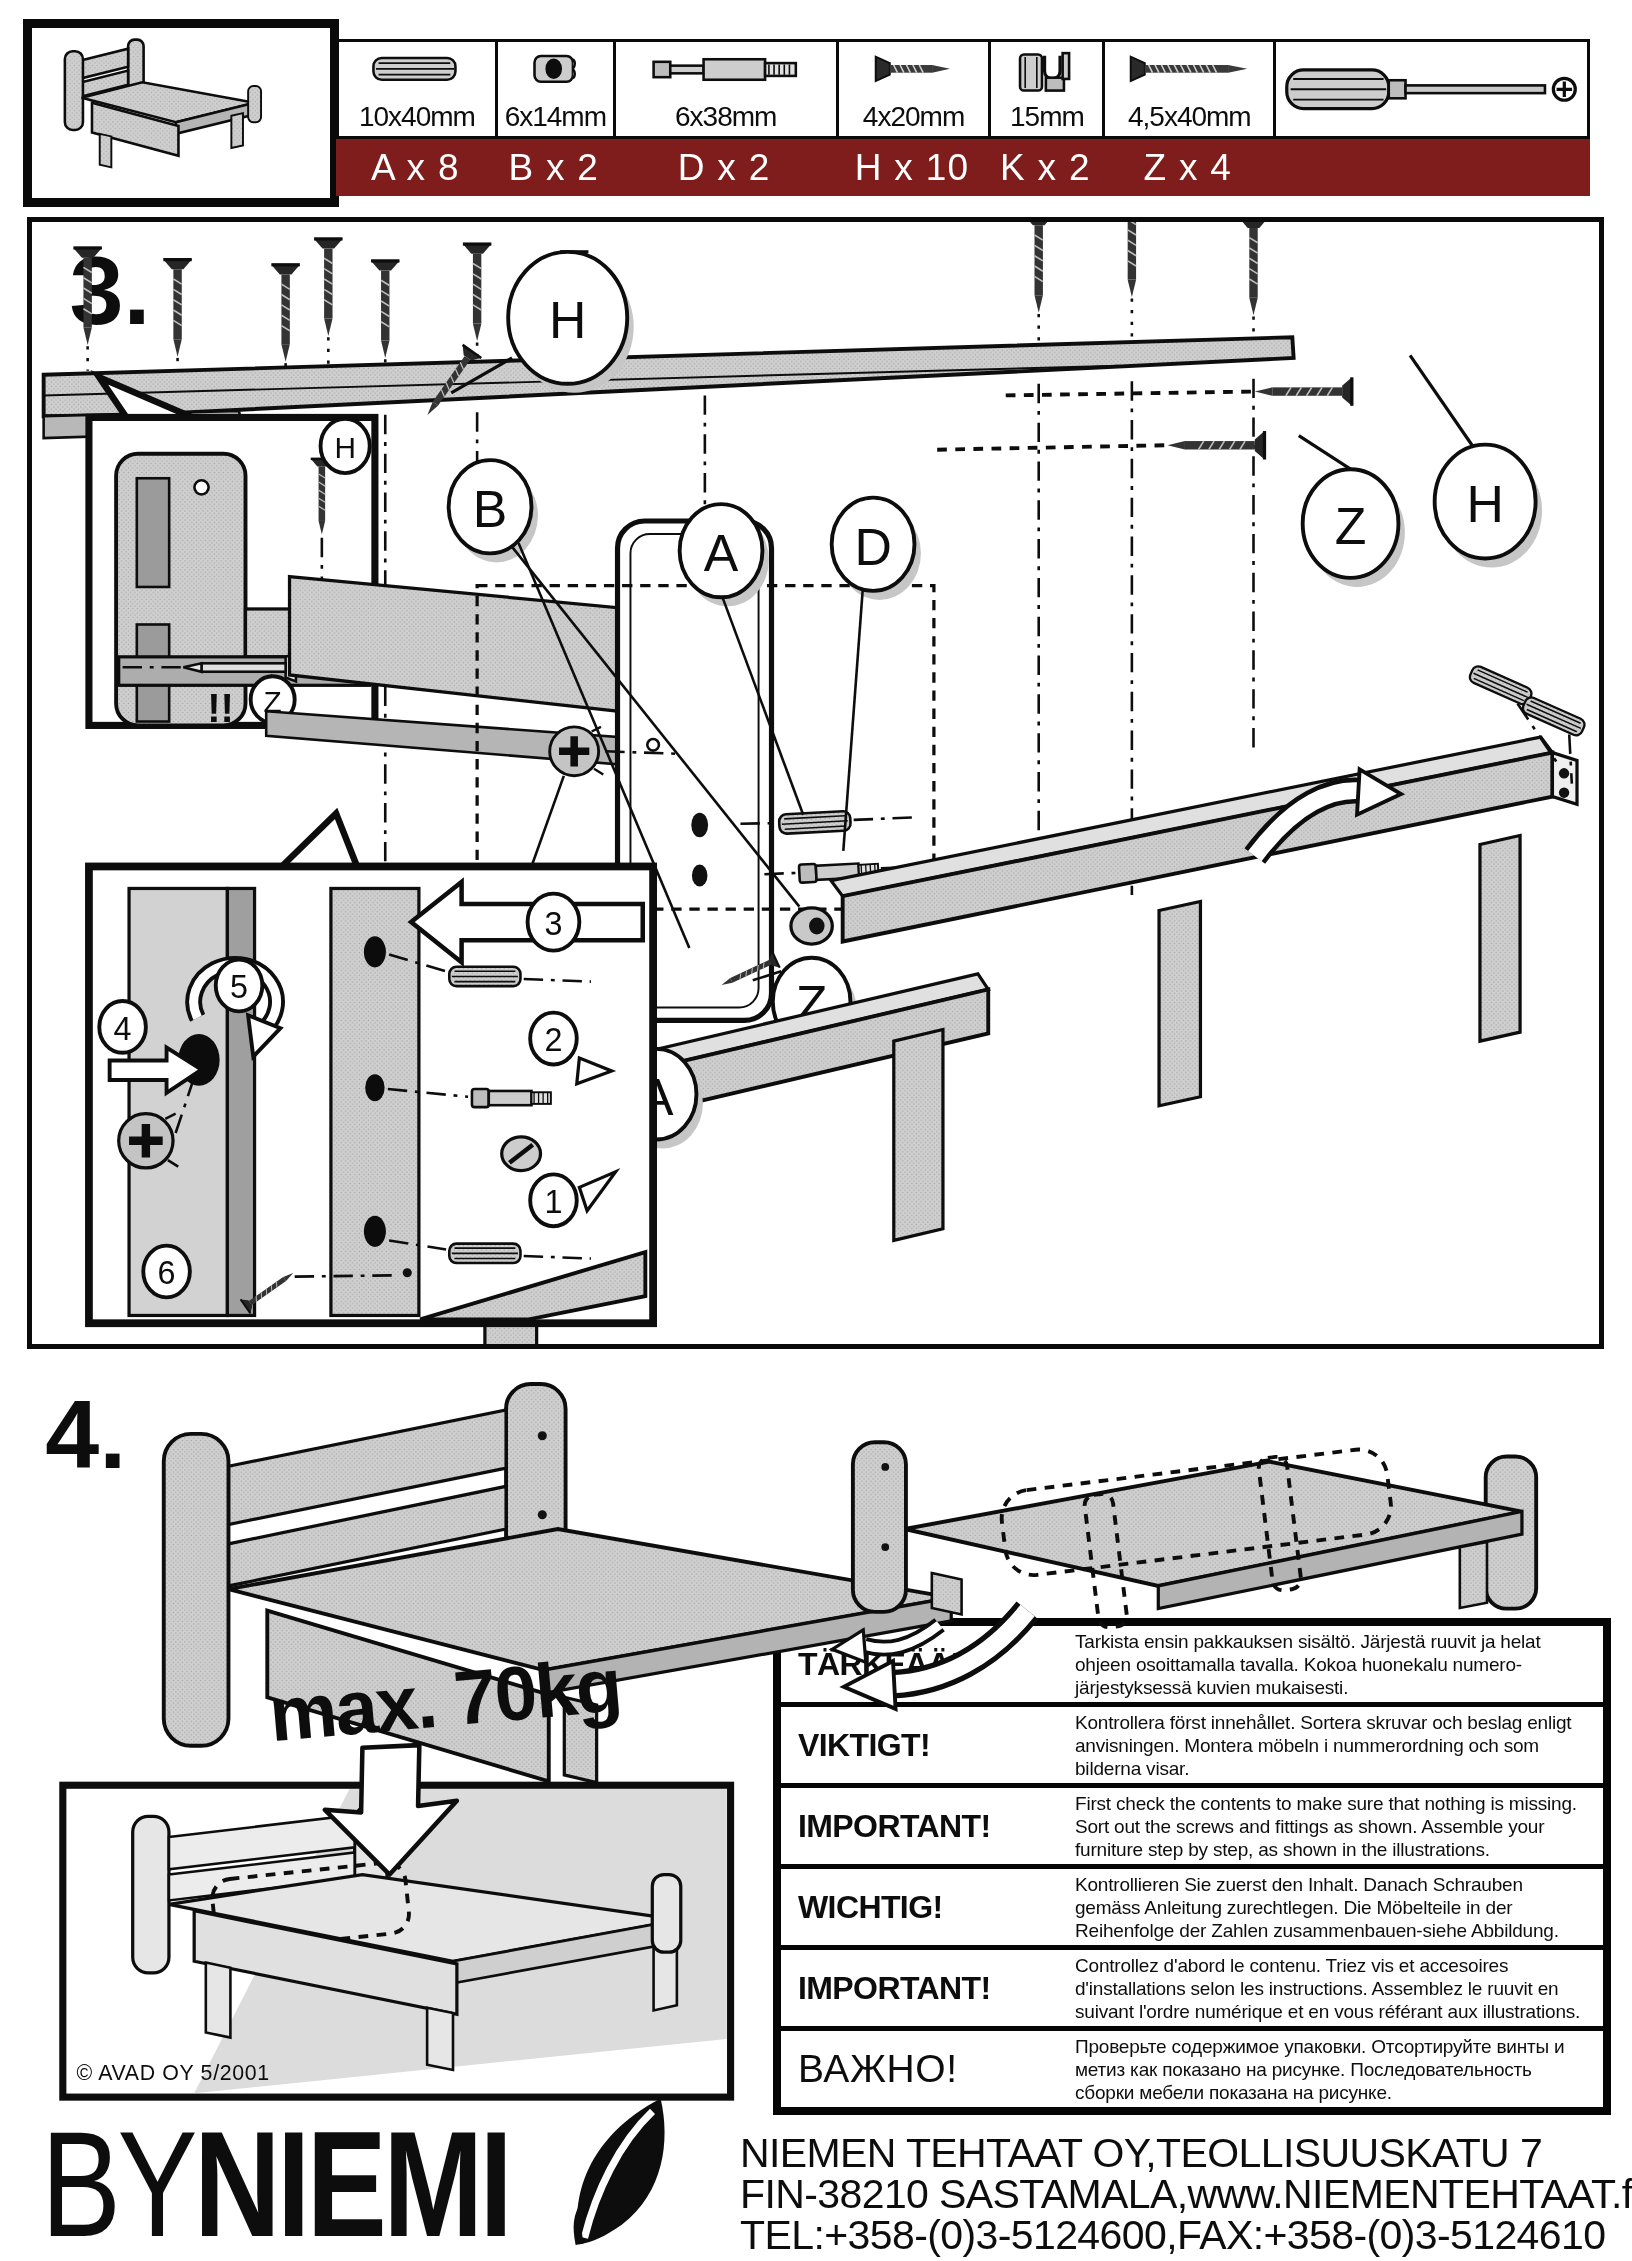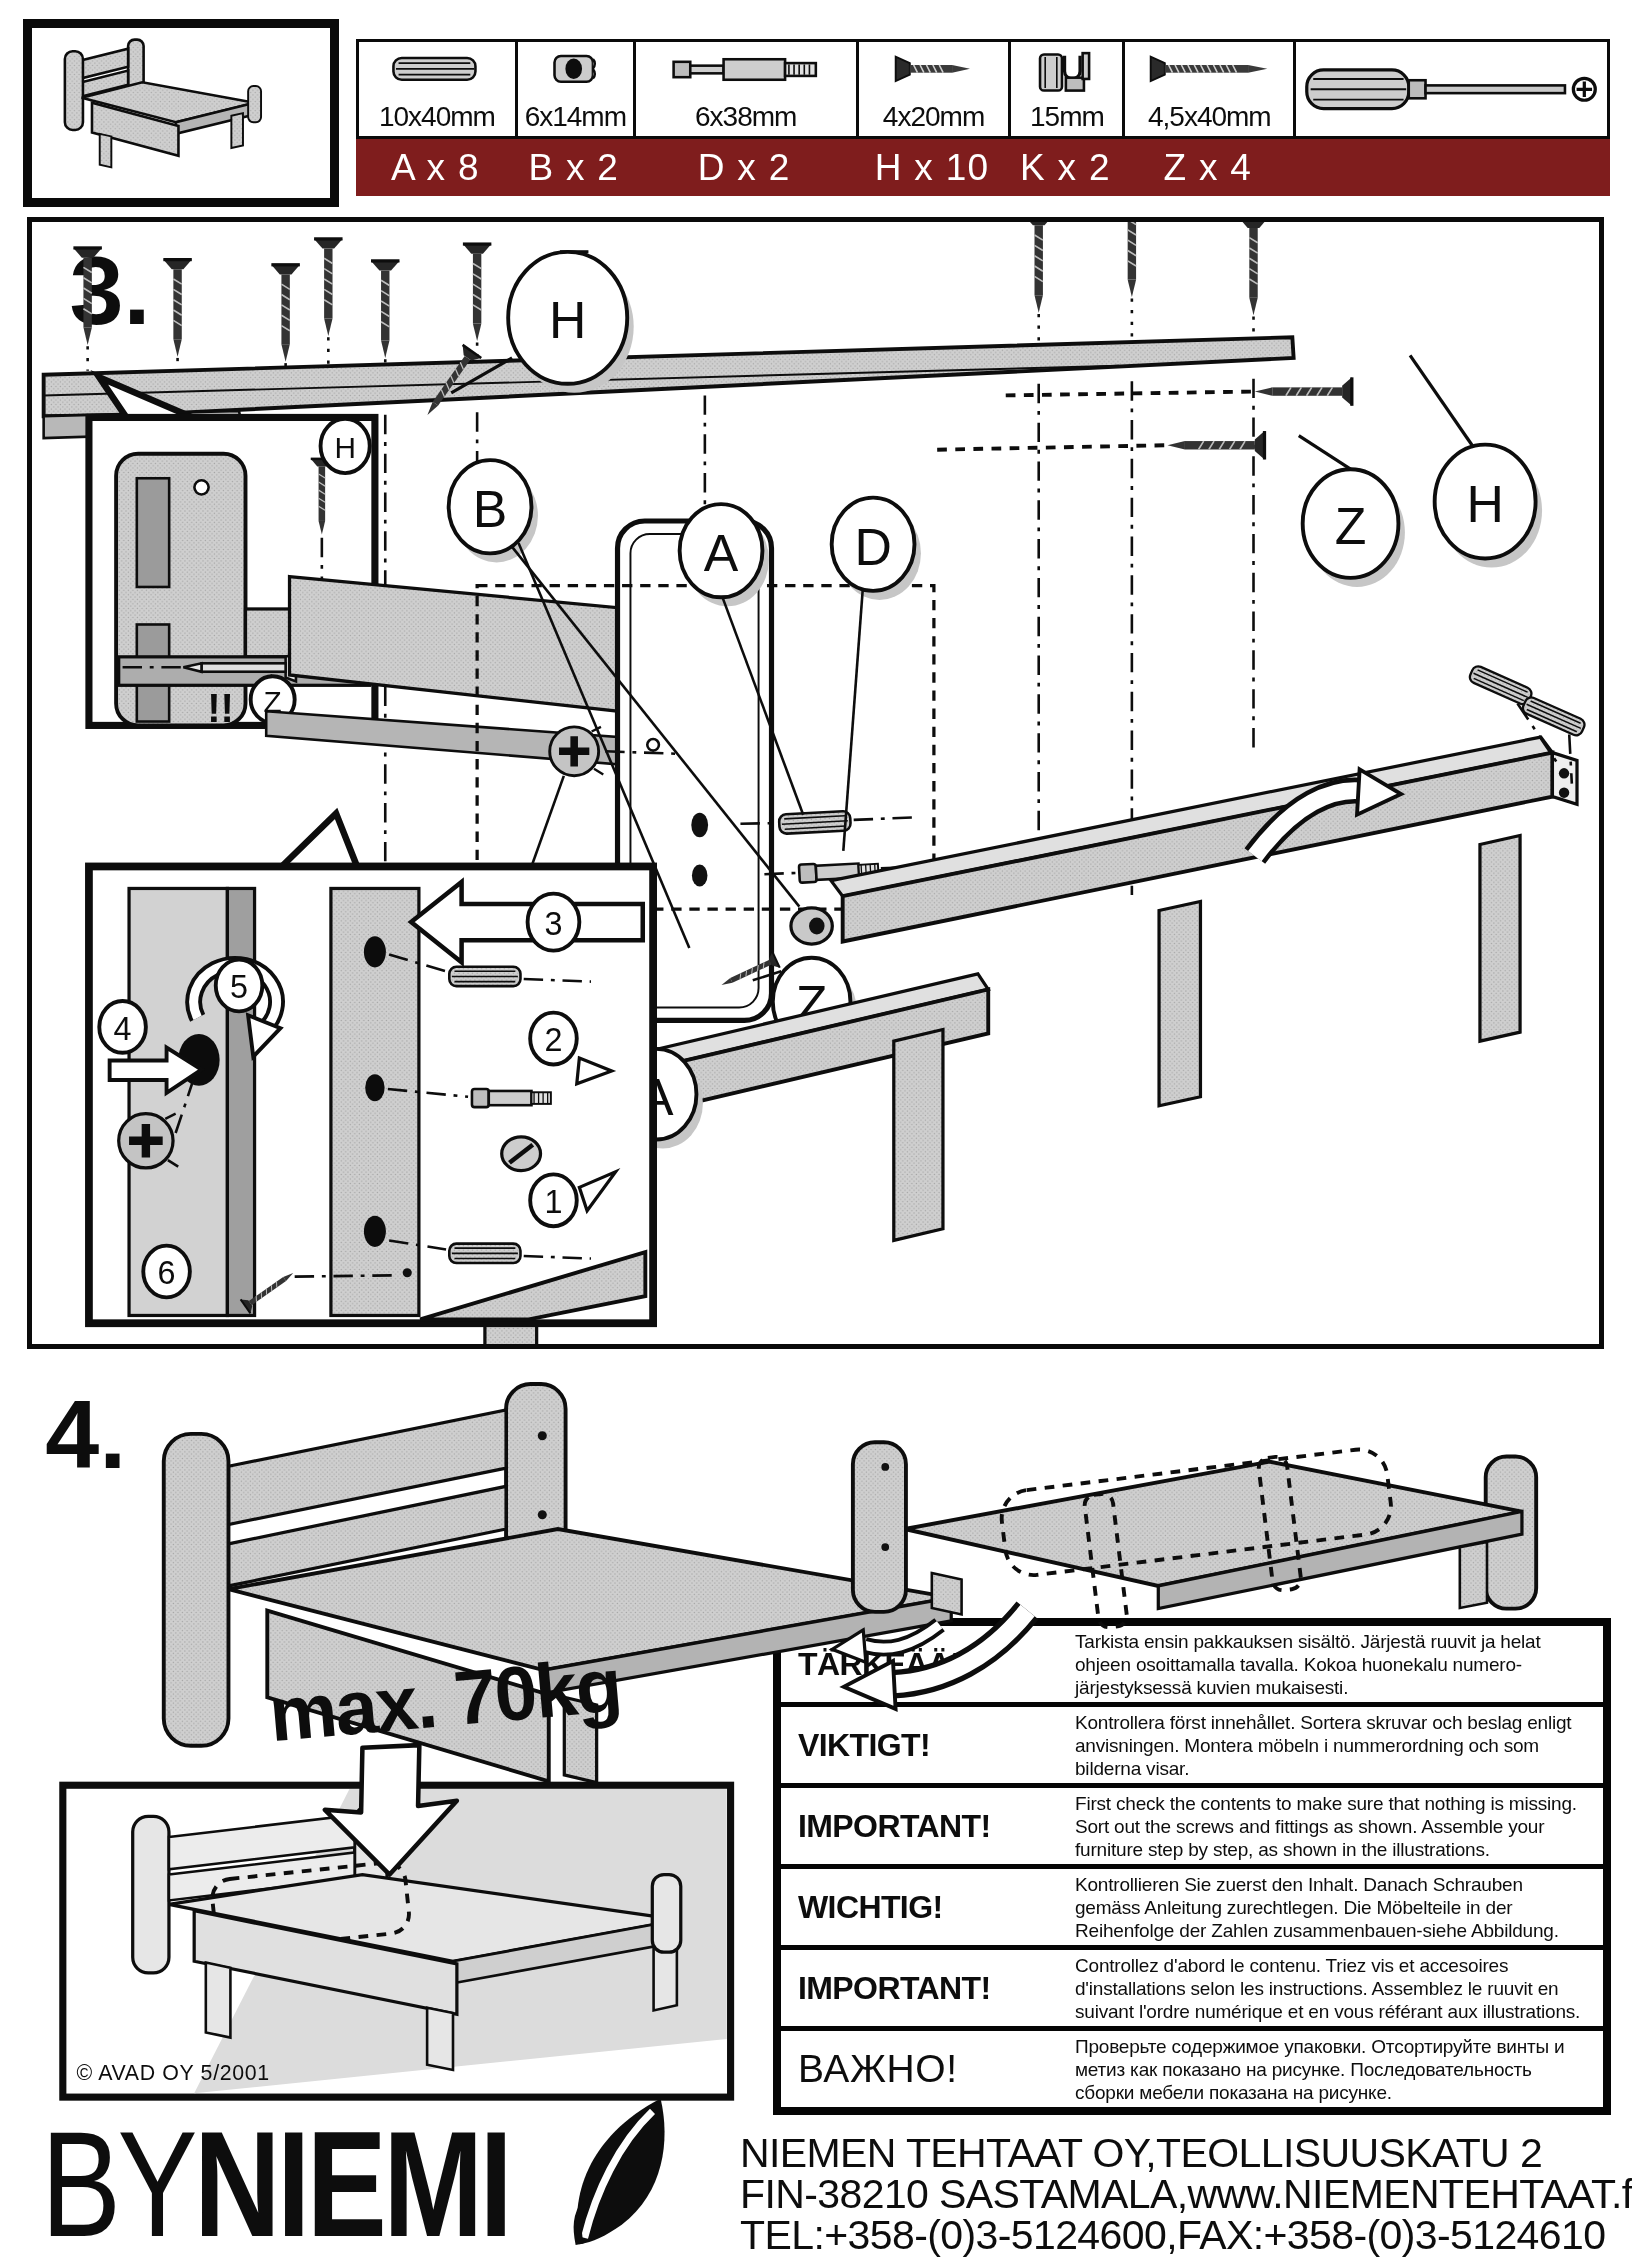--- a/index.html
+++ b/index.html
@@ -7,21 +7,21 @@
     width:1632px;height:2261px;position:relative;background:#ffffff;
     font-family:"Liberation Sans","DejaVu Sans",sans-serif;color:#0d0d0d;
     overflow:hidden;
   }
   .abs{position:absolute;}
 
   
   #thumb-box{left:23px;top:19.4px;width:298px;height:170px;border:9px solid #0a0a0a;background:#fff;}
 
   
-  #legend{left:356px;top:39px;width:1254px;height:157px;display:flex;border-radius:16px;}
+  #legend{left:336px;top:39px;width:1254px;height:157px;display:flex;border-radius:16px;}
   .leg-col{display:flex;flex-direction:column;}
   .leg-cell{height:100px;box-sizing:border-box;border:3.2px solid #0a0a0a;border-right:none;
     background:#fff;display:flex;flex-direction:column;align-items:center;justify-content:space-between;
     padding-top:6.5px;}
   .leg-col:last-child .leg-cell{border-right:3.2px solid #0a0a0a;}
   .leg-size{font-size:28px;letter-spacing:-1px;padding-bottom:2.6px;white-space:nowrap;}
   .leg-qty{height:57px;background:#7f1d1d;color:#fff;display:flex;align-items:center;justify-content:center;
     font-size:37px;letter-spacing:1.3px;white-space:nowrap;}
 
   
@@ -577,21 +577,21 @@
 <div class="abs" id="leaf">
   <svg width="162" height="162" viewBox="0 0 100 100">
     <path d="M30,94 C24,66 34,28 80,4 C86,30 82,62 56,82 C46,89 38,93 30,94 Z" fill="#0d0d0d"></path>
     <path d="M33,90 C40,62 54,32 75,12" stroke="#fff" stroke-width="4.5" fill="none"></path>
     <path d="M30,94 C28,84 28,76 34,68" stroke="#0d0d0d" stroke-width="5" fill="none"></path>
   </svg>
 </div>
 <div class="abs" id="company">
   <div class="company-row">
     <span>NIEMEN TEHTAAT OY,</span>
-    <span>TEOLLISUUSKATU 2</span>
+    <span>TEOLLISUUSKATU 7</span>
   </div>
   <div class="company-row">
     <span>FIN-38210 SASTAMALA,</span>
     <span>www.NIEMENTEHTAAT.fi</span>
   </div>
   <div class="company-row">
     <span>TEL:+358-(0)3-5124600,</span>
     <span>FAX:+358-(0)3-5124610</span>
   </div>
 </div>

